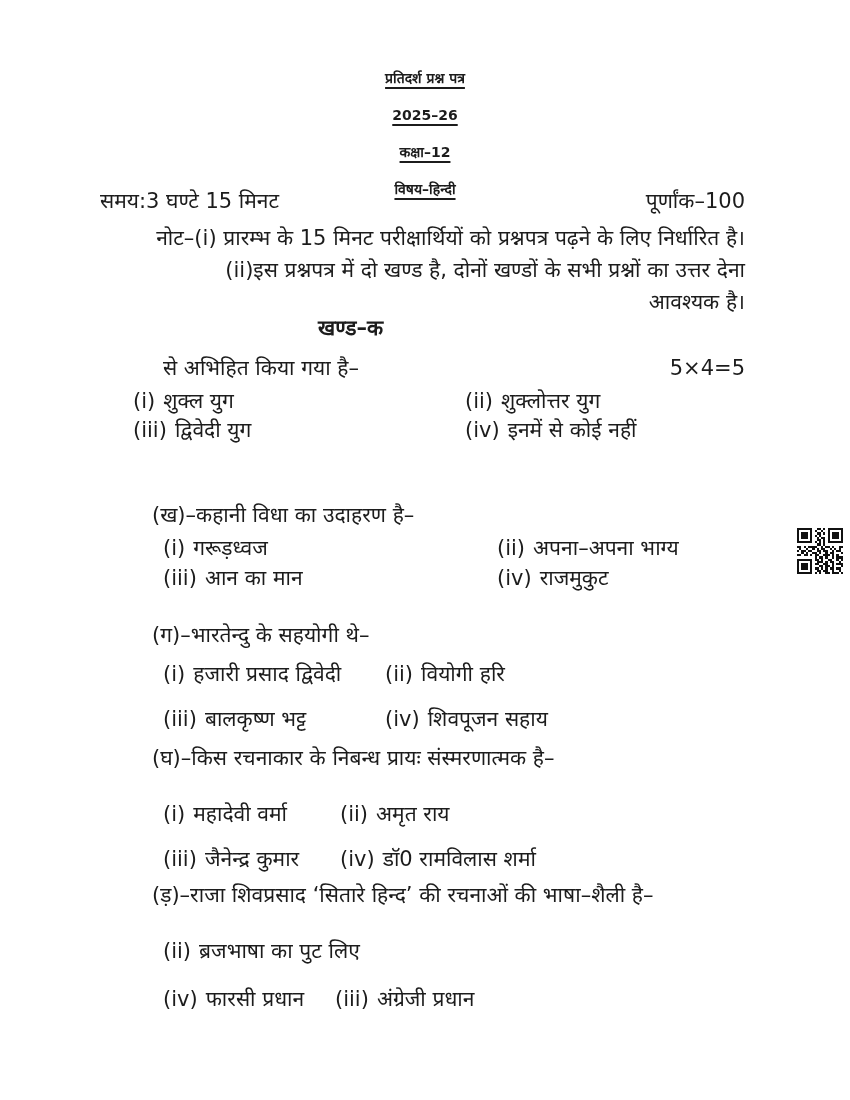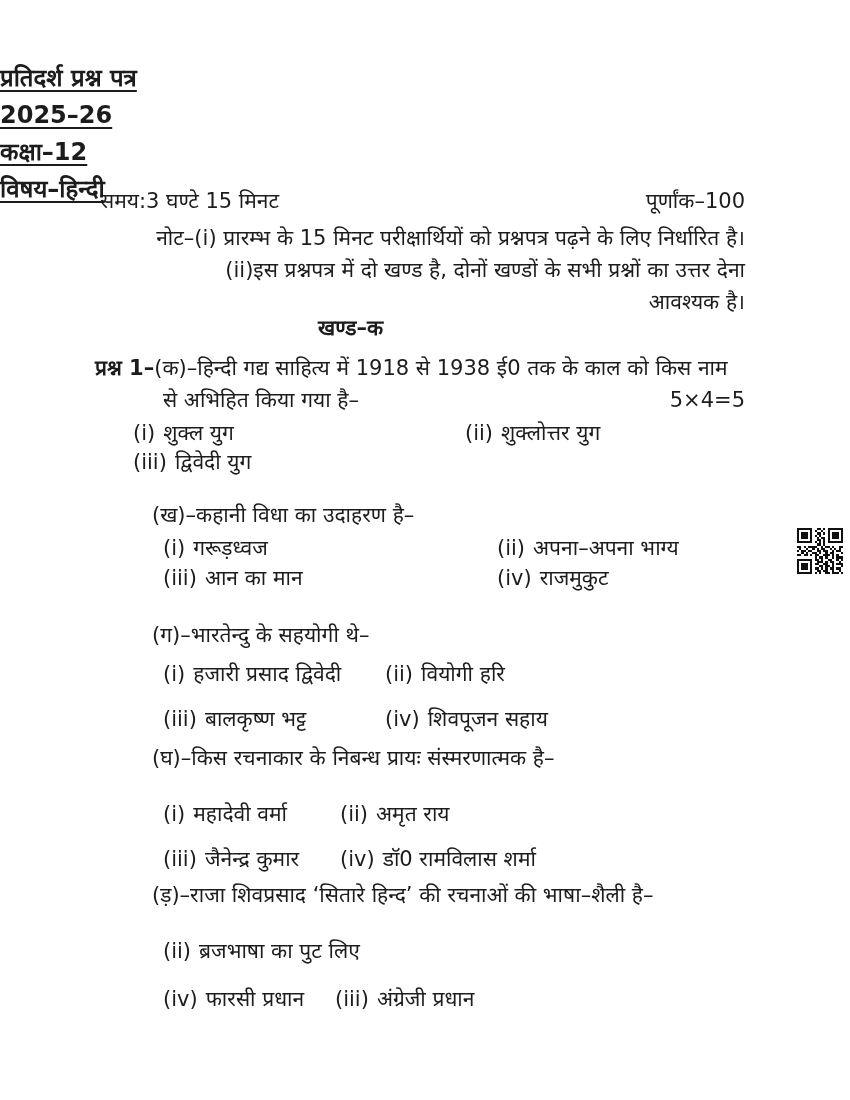--- a/index.html
+++ b/index.html
@@ -8,21 +8,21 @@
     width:850px;height:1100px;
     background:#ffffff;
     font-family:"DejaVu Sans","Liberation Sans",sans-serif;
     color:#1c1c1c;
     font-size:21px;
     overflow:hidden;
   }
   .u{text-decoration:underline;text-decoration-thickness:2px;text-underline-offset:4px;}
   .b{font-weight:bold;}
 
-  .header{position:absolute;top:60px;left:0;width:850px;font-size:24px;font-weight:bold;}
+  .header{position:absolute;top:60px;left:0;width:850px;text-align:center;font-size:14px;font-weight:bold;}
   .header .hline{height:37px;line-height:37px;}
 
   .meta{position:absolute;top:188px;left:100px;right:105px;display:flex;justify-content:space-between;line-height:26px;}
 
   .notes{position:absolute;top:222px;left:78px;right:105px;line-height:32px;text-align:right;}
   .note2-l1{padding-left:72px;}
   .note2-l2{padding-left:95px;}
 
   .khand{position:absolute;top:315px;left:318px;font-weight:bold;line-height:26px;}
 
@@ -71,34 +71,32 @@
 
   <div class="notes">
     <div>नोट–(i) प्रारम्भ के 15 मिनट परीक्षार्थियों को प्रश्नपत्र पढ़ने के लिए निर्धारित है।</div>
     <div class="note2-l1">(ii)इस प्रश्नपत्र में दो खण्ड है, दोनों खण्डों के सभी प्रश्नों का उत्तर देना</div>
     <div class="note2-l2">आवश्यक है।</div>
   </div>
 
   <div class="khand">खण्ड–क</div>
 
   <div class="q1">
-    <div class="qline1">
-      <span class="b">प्रश्न 1–</span><span>(क)–हिन्दी गद्य साहित्य में 1918 से 1938 ई0 तक के काल को किस नाम</span>
-    </div>
     <div class="qline2">
       <span class="cont">से अभिहित किया गया है–</span>
       <span>5×4=5</span>
     </div>
     <div class="opts">
       <div class="optrow">
         <span class="optcell"><span class="optnum">(i)</span><span>शुक्ल युग</span></span>
         <span class="optcell"><span class="optnum">(ii)</span><span>शुक्लोत्तर युग</span></span>
       </div>
       <div class="optrow">
         <span class="optcell"><span class="optnum">(iii)</span><span>द्विवेदी युग</span></span>
+        <span class="optcell"><span class="optnum">(iv)</span><span>इनमें से कोई नहीं</span></span>
       </div>
     </div>
   </div>
 
   <div class="sec sec-kha">
     <div class="sheading">(ख)–कहानी विधा का उदाहरण है–</div>
     <div class="opts">
       <div class="optrow">
         <span class="optcell"><span class="optnum">(i)</span><span>गरूड़ध्वज</span></span>
         <span class="optcell"><span class="optnum">(ii)</span><span>अपना–अपना भाग्य</span></span>

